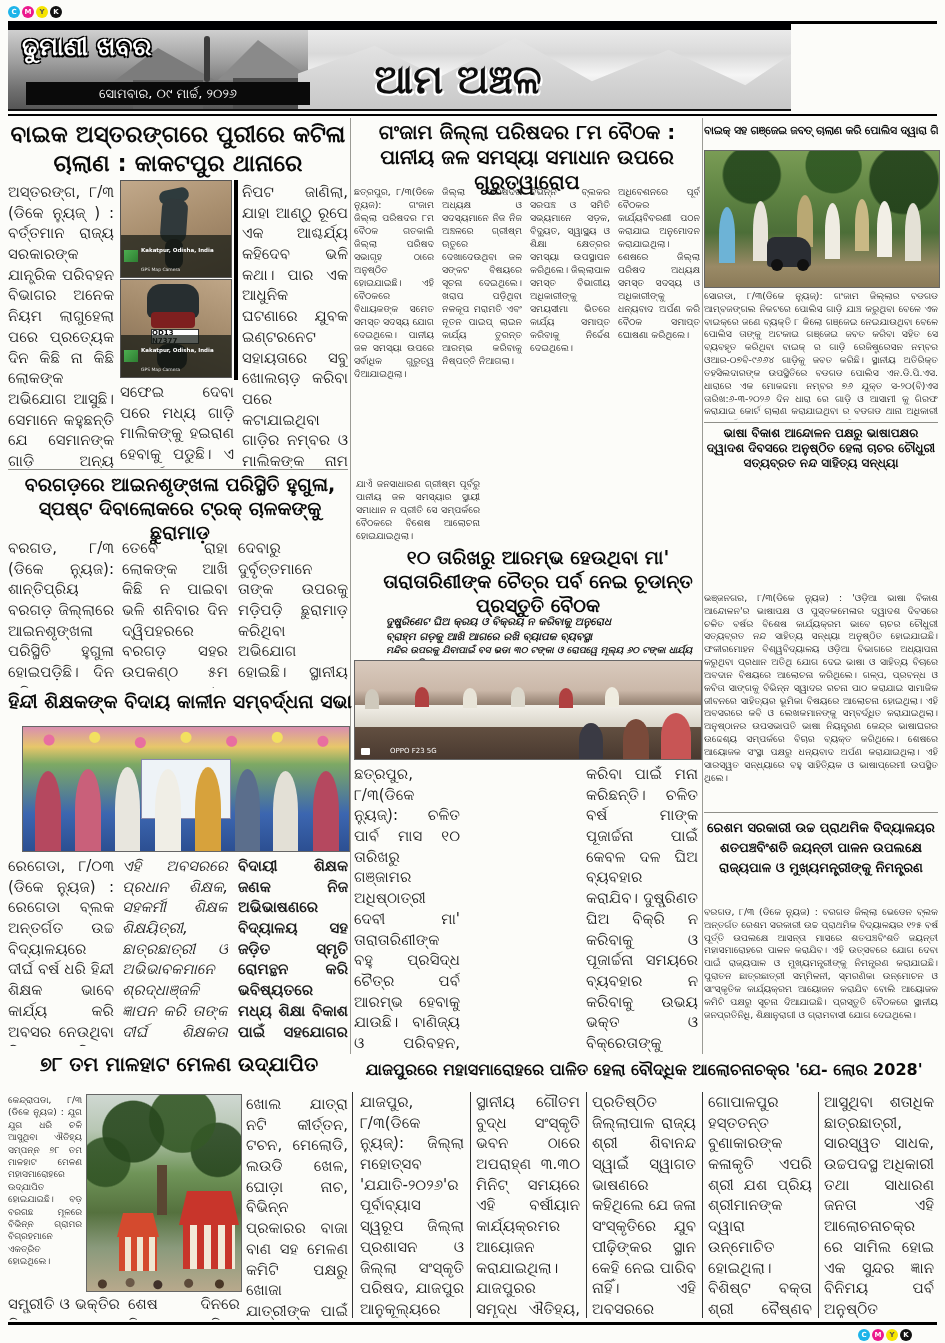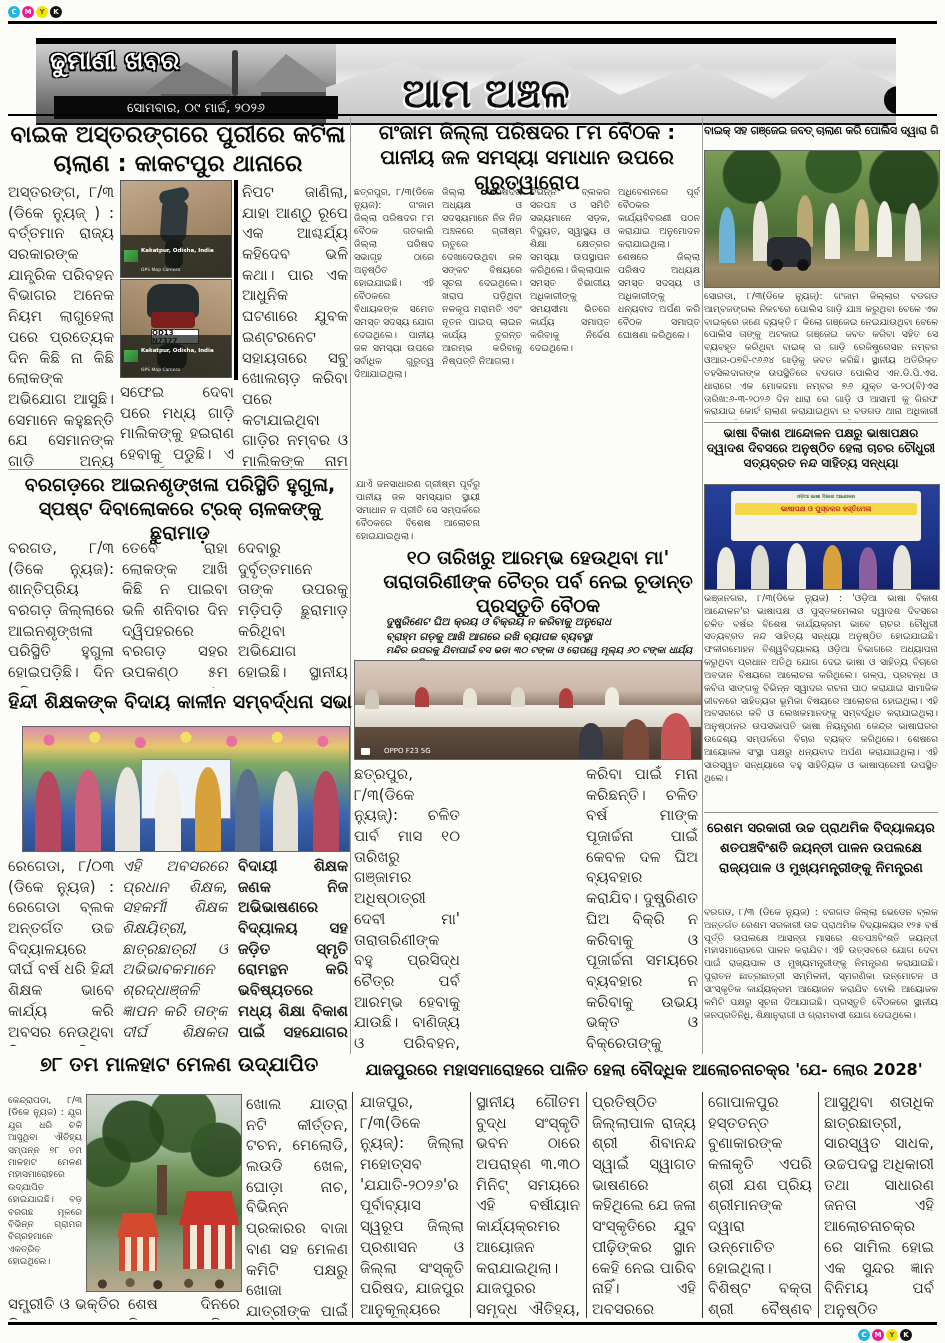--- a/index.html
+++ b/index.html
@@ -31,21 +31,21 @@
 <div id="page">
 
   <div class="cmyk" style="left:8px;top:6px;">
     <b style="background:#1eb4e9">C</b>
     <b style="background:#ec1a8d">M</b>
     <b style="background:#f5e400;color:#555">Y</b>
     <b style="background:#111">K</b>
   </div>
   <div class="blackbar" style="left:8px;top:21px;width:929px;height:3px;"></div>
 
-  <div class="abs" style="left:8px;top:38px;width:860px;height:85px;background:linear-gradient(180deg,#efefef 0%,#d9d9d9 35%,#f5f5f5 60%,#cfcfcf 100%);border-bottom:2px solid #111;overflow:hidden;margin-left:28px;">
+  <div class="abs" style="left:8px;top:24px;width:783px;height:85px;background:linear-gradient(180deg,#efefef 0%,#d9d9d9 35%,#f5f5f5 60%,#cfcfcf 100%);border-bottom:2px solid #111;overflow:hidden;">
     <div class="abs" style="left:0;top:0;width:100%;height:6px;background:#000;"></div>
 
     <div class="abs" style="left:0;top:6px;width:300px;height:79px;background:linear-gradient(180deg,#cfcfcf 0%,#9f9f9f 40%,#707070 75%,#565656 100%);">
       <div class="abs" style="left:105px;top:18px;width:0;height:0;border-left:45px solid transparent;border-right:60px solid transparent;border-bottom:34px solid #7c7c7c;"></div>
       <div class="abs" style="left:125px;top:50px;width:70px;height:30px;background:#5d5d5d;"></div>
       <div class="abs" style="left:210px;top:10px;width:0;height:0;border-left:40px solid transparent;border-right:55px solid transparent;border-bottom:40px solid #8a8a8a;"></div>
       <div class="abs" style="left:225px;top:48px;width:65px;height:34px;background:#4e4e4e;"></div>
       <div class="abs" style="left:196px;top:6px;width:6px;height:46px;background:#3c3c3c;border-radius:3px;"></div>
     </div>
 
@@ -113,32 +113,20 @@
     <div class="head-fig" style="left:172px;top:50px;width:15px;height:56px;background:#f2efe6;"></div>
     <div class="head-fig" style="left:200px;top:52px;width:16px;height:58px;background:#e4e1d6;"></div>
     <div class="abs" style="left:62px;top:86px;width:44px;height:30px;background:#2a2d33;border-radius:8px 14px 4px 4px;"></div>
     <div class="abs" style="left:66px;top:108px;width:12px;height:12px;background:#111;border-radius:50%;"></div>
     <div class="abs" style="left:92px;top:108px;width:12px;height:12px;background:#111;border-radius:50%;"></div>
   </div>
   <div class="col" style="left:704px;top:290px;width:234px;height:130px;font-size:9.3px;">ସୋରଡା, ୮/୩(ଡିକେ ନ୍ୟୁଜ୍): ଗଂଜାମ ଜିଲ୍ଲାର ବଡଗଡ ଆମ୍ବଜଙ୍ଗଲ ନିକଟରେ ପୋଲିସ ଗାଡ଼ି ଯାଞ୍ଚ କରୁଥିବା ବେଳେ ଏକ ବାଇକ୍‌ରେ ଜଣେ ବ୍ୟକ୍ତି ୮ କିଲୋ ଗଞ୍ଜେଇ ନେଇଯାଉଥିବା ବେଳେ ପୋଲିସ ତାଙ୍କୁ ଅଟକାଇ ଗଞ୍ଜେଇ ଜବତ କରିବା ସହିତ ସେ ବ୍ୟବହୃତ କରିଥିବା ବାଇକ୍ ର ଗାଡ଼ି ରେଜିଷ୍ଟ୍ରେସନ ନମ୍ବର ଓଆର-୦୭ବି-୯୬୬୪ ଗାଡ଼ିକୁ ଜବତ କରିଛି। ସ୍ଥାନୀୟ ଅତିରିକ୍ତ ତହସିଲଦାରଙ୍କ ଉପସ୍ଥିତିରେ ବଡଗଡ ପୋଲିସ ଏନ.ଡି.ପି.ଏସ. ଧାରାରେ ଏକ ମୋକଦ୍ଦମା ନମ୍ବର ୭୬ ଯୁକ୍ତ ସ-୨୦(ବି)ଏସ ତାରିଖ:୬-୩-୨୦୨୬ ଦିନ ଧାରା ରେ ଗାଡ଼ି ଓ ଆସାମୀ କୁ ଗିରଫ କରାଯାଇ କୋର୍ଟ ଚାଲାଣ କରାଯାଇଥିବା ର ବଡଗଡ ଥାନା ଅଧିକାରୀ ଶ୍ରୀ କର୍ଣ୍ଣ ଗଣ୍ଡଗ୍ରାମ ସୂଚନା ଦେଇଛନ୍ତି।</div>
   <div class="hrule" style="left:704px;top:422px;width:234px;"></div>
 
   <div class="hl" style="left:704px;top:426px;width:234px;font-size:12px;">ଭାଷା ବିକାଶ ଆନ୍ଦୋଳନ ପକ୍ଷରୁ ଭାଷାପକ୍ଷର ଦ୍ୱାଦଶ ଦିବସରେ ଅନୁଷ୍ଠିତ ହେଲା ଚାଚର ଚୌଧୁରୀ ସତ୍ୟବ୍ରତ ନନ୍ଦ ସାହିତ୍ୟ ସନ୍ଧ୍ୟା</div>
-  <div class="photo" style="left:704px;top:484px;width:234px;height:104px;background:linear-gradient(180deg,#27419b 0%,#1d3287 55%,#14226b 100%);border:1px solid #666;">
-    <div class="abs" style="left:26px;top:6px;width:182px;height:46px;background:#f4f2ea;border-radius:3px;padding:2px 4px;">
-      <div style="font-size:5px;color:#1c6e3a;text-align:center;font-weight:bold;">ଓଡ଼ିଆ ଭାଷା ବିକାଶ ଆନ୍ଦୋଳନ</div>
-      <div style="margin-top:3px;background:#f3d84a;border-radius:2px;font-size:7px;color:#c22121;font-weight:bold;text-align:center;padding:2px 0;">ଭାଷାପକ୍ଷ ଓ ପୁସ୍ତକର ହସ୍ତିମେଳା</div>
-    </div>
-    <div class="head-fig" style="left:12px;top:62px;width:18px;height:42px;background:#ece9df;"></div>
-    <div class="head-fig" style="left:46px;top:60px;width:18px;height:44px;background:#dfdcd2;"></div>
-    <div class="head-fig" style="left:82px;top:58px;width:19px;height:46px;background:#f0ede4;"></div>
-    <div class="head-fig" style="left:118px;top:60px;width:19px;height:44px;background:#d9a13c;"></div>
-    <div class="head-fig" style="left:154px;top:62px;width:18px;height:42px;background:#8b5f9e;"></div>
-    <div class="head-fig" style="left:188px;top:60px;width:18px;height:44px;background:#e8e5db;"></div>
-  </div>
   <div class="col" style="left:704px;top:592px;width:234px;height:216px;font-size:9.3px;">ଭଞ୍ଜନଗର, ୮/୩(ଡିକେ ନ୍ୟୁଜ) : 'ଓଡ଼ିଆ ଭାଷା ବିକାଶ ଆନ୍ଦୋଳନ'ର ଭାଷାପକ୍ଷ ଓ ପୁସ୍ତକମେଳାର ଦ୍ୱାଦଶ ଦିବସରେ ଚଳିତ ବର୍ଷର ବିଶେଷ କାର୍ଯ୍ୟକ୍ରମ ଭାବେ ଚାଚର ଚୌଧୁରୀ ସତ୍ୟବ୍ରତ ନନ୍ଦ ସାହିତ୍ୟ ସନ୍ଧ୍ୟା ଅନୁଷ୍ଠିତ ହୋଇଯାଇଛି। ଫକୀରମୋହନ ବିଶ୍ୱବିଦ୍ୟାଳୟ ଓଡ଼ିଆ ବିଭାଗରେ ଅଧ୍ୟାପନା କରୁଥିବା ପ୍ରଧାନ ଅତିଥି ଯୋଗ ଦେଇ ଭାଷା ଓ ସାହିତ୍ୟ ବିଚାରେ ଅବଦାନ ବିଷୟରେ ଆଲୋଚନା କରିଥିଲେ। ଗଳ୍ପ, ପ୍ରବନ୍ଧ ଓ କବିତା ସାଙ୍ଗକୁ ବିଭିନ୍ନ ସ୍ୱାଦର ରଚନା ପାଠ କରାଯାଇ ସାମାଜିକ ଜୀବନରେ ସାହିତ୍ୟର ଭୂମିକା ବିଷୟରେ ଆଲୋଚନା ହୋଇଥିଲା। ଏହି ଅବସରରେ କବି ଓ ଲେଖକମାନଙ୍କୁ ସମ୍ବର୍ଦ୍ଧିତ କରାଯାଇଥିଲା। ଅନୁଷ୍ଠାନର ଉପସଭାପତି ଭାଷା ନିୟନ୍ତ୍ରଣ କେନ୍ଦ୍ର ଭାଷାଘରର ଉଦ୍ଦେଶ୍ୟ ସମ୍ପର୍କରେ ବିଚାର ବ୍ୟକ୍ତ କରିଥିଲେ। ଶେଷରେ ଆୟୋଜକ ସଂସ୍ଥା ପକ୍ଷରୁ ଧନ୍ୟବାଦ ଅର୍ପଣ କରାଯାଇଥିଲା। ଏହି ସାରସ୍ୱତ ସନ୍ଧ୍ୟାରେ ବହୁ ସାହିତ୍ୟିକ ଓ ଭାଷାପ୍ରେମୀ ଉପସ୍ଥିତ ଥିଲେ।</div>
   <div class="hrule" style="left:704px;top:812px;width:234px;"></div>
 
   <div class="hl" style="left:704px;top:818px;width:234px;font-size:13px;line-height:1.55;">ରେଶମ ସରକାରୀ ଉଚ୍ଚ ପ୍ରାଥମିକ ବିଦ୍ୟାଳୟର ଶତପଞ୍ଚବିଂଶତି ଜୟନ୍ତୀ ପାଳନ ଉପଲକ୍ଷେ ରାଜ୍ୟପାଳ ଓ ମୁଖ୍ୟମନ୍ତ୍ରୀଙ୍କୁ ନିମନ୍ତ୍ରଣ</div>
   <div class="col" style="left:704px;top:906px;width:234px;height:146px;font-size:9.3px;">ବରଗଡ, ୮/୩ (ଡିକେ ନ୍ୟୁଜ) : ବରଗଡ ଜିଲ୍ଲା ଭେଡେନ ବ୍ଲକ ଅନ୍ତର୍ଗତ ରେଶମ ସରକାରୀ ଉଚ୍ଚ ପ୍ରାଥମିକ ବିଦ୍ୟାଳୟର ୧୨୫ ବର୍ଷ ପୂର୍ତ୍ତି ଉପଲକ୍ଷେ ଆସନ୍ତା ମାସରେ ଶତପଞ୍ଚବିଂଶତି ଜୟନ୍ତୀ ମହାସମାରୋହରେ ପାଳନ କରାଯିବ। ଏହି ଉତ୍ସବରେ ଯୋଗ ଦେବା ପାଇଁ ରାଜ୍ୟପାଳ ଓ ମୁଖ୍ୟମନ୍ତ୍ରୀଙ୍କୁ ନିମନ୍ତ୍ରଣ କରାଯାଇଛି। ପୁରାତନ ଛାତ୍ରଛାତ୍ରୀ ସମ୍ମିଳନୀ, ସ୍ମରଣିକା ଉନ୍ମୋଚନ ଓ ସାଂସ୍କୃତିକ କାର୍ଯ୍ୟକ୍ରମ ଆୟୋଜନ କରାଯିବ ବୋଲି ଆୟୋଜକ କମିଟି ପକ୍ଷରୁ ସୂଚନା ଦିଆଯାଇଛି। ପ୍ରସ୍ତୁତି ବୈଠକରେ ସ୍ଥାନୀୟ ଜନପ୍ରତିନିଧି, ଶିକ୍ଷାନୁରାଗୀ ଓ ଗ୍ରାମବାସୀ ଯୋଗ ଦେଇଥିଲେ।</div>
 
   <div class="hrule" style="left:8px;top:469px;width:340px;"></div>
   <div class="hl" style="left:8px;top:473px;width:344px;font-size:19px;">ବରଗଡ଼ରେ ଆଇନଶୃଙ୍ଖଳା ପରିସ୍ଥିତି ହୁଗୁଳା, ସ୍ପଷ୍ଟ ଦିବାଲୋକରେ ଟ୍ରକ୍ ଚାଳକଙ୍କୁ ଛୁରାମାଡ଼</div>
   <div class="col" style="left:8px;top:538px;width:106px;height:150px;">ବରଗଡ, ୮/୩ (ଡିକେ ନ୍ୟୁଜ): ଶାନ୍ତିପ୍ରିୟ ବରଗଡ଼ ଜିଲ୍ଲାରେ ଆଇନଶୃଙ୍ଖଳା ପରିସ୍ଥିତି ହୁଗୁଳା ହୋଇପଡ଼ିଛି। ଦିନ ଦ୍ୱିପହରରେ ଯୋଜନା ବିଚ୍ ରାସ୍ତା ଉପରେ ଛୁରି, ଭୁଜାଲି ଚାଲୁଛି। ଛୁରି ଓ ଭୁଜାଲି ଆକ୍ରମଣରେ ଲୋକେ ଗୁରୁତର ଆହତ ହେଉଛନ୍ତି।</div>
   <div class="col" style="left:122px;top:538px;width:106px;height:150px;">ତେବେ ରାହା ଲୋକଙ୍କ ଆଖି କିଛି ନ ପାଇବା ଭଳି ଶନିବାର ଦିନ ଦ୍ୱିପହରରେ ବରଗଡ଼ ସହର ଉପକଣ୍ଠ ୫ମ ନମ୍ବର ଜାତୀୟ ରାଜପଥର ଭୂତିପାଳି ଛକରେ ଜଣେ ଟ୍ରକ୍ ଚାଳକଙ୍କୁ ଦୁର୍ବୃତ୍ତମାନେ ଛୁରାମାଡ଼ କରିଛନ୍ତି। ଆହତ ଟ୍ରକ୍ ଚାଳକ</div>
@@ -154,21 +142,21 @@
     <div class="abs" style="left:0;top:44px;width:100%;height:22px;background:linear-gradient(180deg,#f2efe8,#d8d4c8);"></div>
     <div class="head-fig" style="left:10px;top:28px;width:14px;height:20px;background:#cfc9bc;"></div>
     <div class="head-fig" style="left:60px;top:26px;width:14px;height:20px;background:#b04040;"></div>
     <div class="head-fig" style="left:108px;top:27px;width:14px;height:20px;background:#e8e4d8;"></div>
     <div class="head-fig" style="left:156px;top:26px;width:14px;height:20px;background:#dcd8cc;"></div>
     <div class="head-fig" style="left:204px;top:27px;width:14px;height:20px;background:#b04040;"></div>
     <div class="head-fig" style="left:250px;top:26px;width:14px;height:20px;background:#efece0;"></div>
     <div class="head-fig" style="left:268px;top:58px;width:26px;height:40px;background:#7a4a3a;"></div>
     <div class="head-fig" style="left:306px;top:52px;width:30px;height:46px;background:#c85555;"></div>
     <div class="head-fig" style="left:224px;top:62px;width:24px;height:36px;background:#3a3a44;"></div>
-    <div class="abs" style="left:6px;bottom:4px;color:#fff;font-size:7px;display:flex;align-items:center;gap:14px;">
+    <div class="abs" style="left:6px;bottom:4px;color:#fff;font-size:7px;display:flex;align-items:center;gap:20px;">
       <span style="width:9px;height:7px;background:#fff;border-radius:1px;display:inline-block;"></span>
       <span>OPPO F23 5G</span>
     </div>
   </div>
   <div class="col" style="left:354px;top:764px;width:106px;height:290px;">ଛତ୍ରପୁର, ୮/୩(ଡିକେ ନ୍ୟୁଜ୍): ଚଳିତ ପାର୍ବ ମାସ ୧୦ ତାରିଖରୁ ଗଞ୍ଜାମର ଅଧିଷ୍ଠାତ୍ରୀ ଦେବୀ ମା' ତାରାତାରିଣୀଙ୍କ ବହୁ ପ୍ରସିଦ୍ଧ ଚୈତ୍ର ପର୍ବ ଆରମ୍ଭ ହେବାକୁ ଯାଉଛି। ବାଣିଜ୍ୟ ଓ ପରିବହନ, ସ୍ୱାସ୍ଥ୍ୟ ଓ ଜଳ ଯୋଗାଣ ବିଭାଗର ପ୍ରସ୍ତୁତି ନେଇ ସମୀକ୍ଷା ବୈଠକ ଅନୁଷ୍ଠିତ ହୋଇଯାଇଛି।</div>
   <div class="col" style="left:586px;top:764px;width:112px;height:290px;">କରିବା ପାଇଁ ମନା କରିଛନ୍ତି। ଚଳିତ ବର୍ଷ ମାଙ୍କ ପୂଜାର୍ଚ୍ଚନା ପାଇଁ କେବଳ ଦଳ ଘିଅ ବ୍ୟବହାର କରାଯିବ। ଦୁଷ୍ପ୍ରିଣତ ଘିଅ ବିକ୍ରି ନ କରିବାକୁ ଓ ପୂଜାର୍ଚ୍ଚନା ସମୟରେ ବ୍ୟବହାର ନ କରିବାକୁ ଉଭୟ ଭକ୍ତ ଓ ବିକ୍ରେତାଙ୍କୁ ଅନୁରୋଧ କରାଯାଇଛି। ରୋପୱେ ଓ ବସ ସେବା ସକାଳ ୫ଟାରୁ ରାତି ୯ଟା ପର୍ଯ୍ୟନ୍ତ ଚାଲୁ ରହିବ।</div>
 
   <div class="hl nw" style="left:8px;top:690px;width:344px;font-size:19px;">ହିନ୍ଦୀ ଶିକ୍ଷକଙ୍କ ବିଦାୟ କାଳୀନ ସମ୍ବର୍ଦ୍ଧନା ସଭା</div>
   <div class="photo" style="left:22px;top:726px;width:326px;height:124px;background:linear-gradient(180deg,#d98fb0 0%,#e7c76a 16%,#7da964 30%,#3c66b0 70%,#2c4f92 100%);border:1px solid #666;">
     <div class="abs" style="left:0;top:0;width:100%;height:26px;background:radial-gradient(circle at 8% 50%,#e86fa0 0 5px,transparent 6px),radial-gradient(circle at 22% 40%,#f2e060 0 5px,transparent 6px),radial-gradient(circle at 36% 60%,#e86fa0 0 5px,transparent 6px),radial-gradient(circle at 50% 40%,#f2e060 0 5px,transparent 6px),radial-gradient(circle at 64% 55%,#e86fa0 0 5px,transparent 6px),radial-gradient(circle at 78% 40%,#f2e060 0 5px,transparent 6px),radial-gradient(circle at 92% 55%,#e86fa0 0 5px,transparent 6px);"></div>

